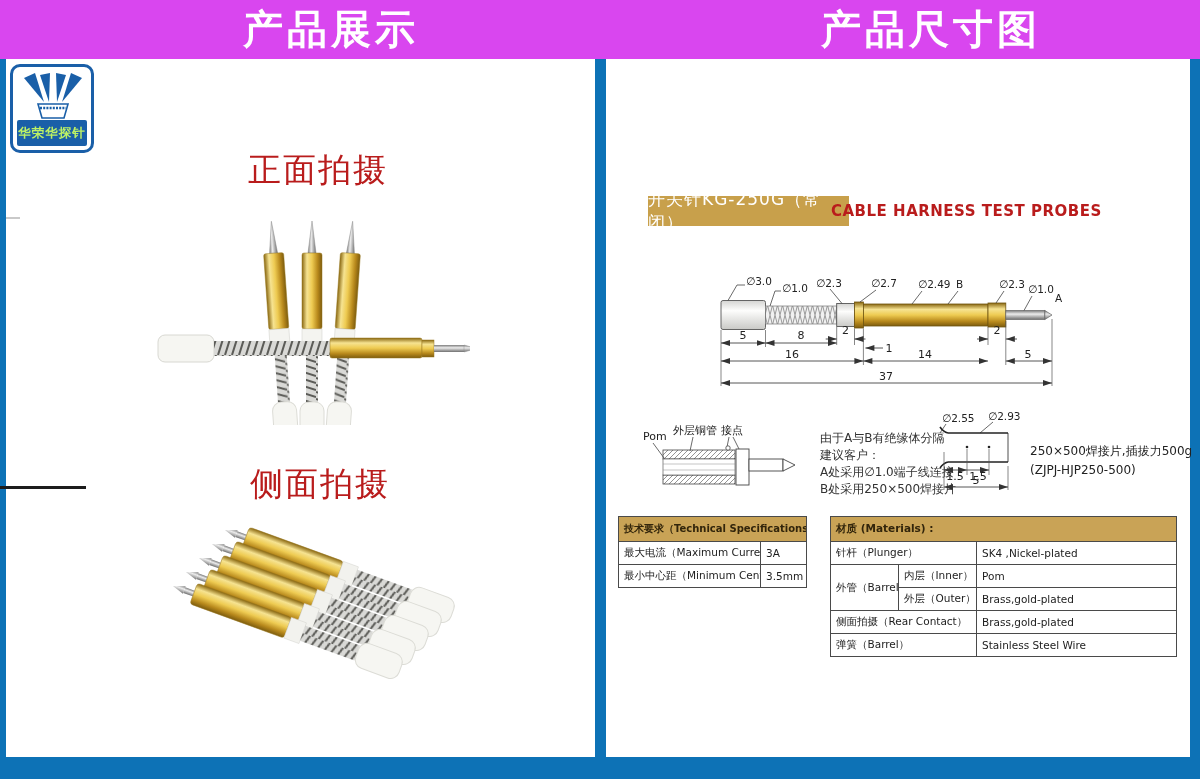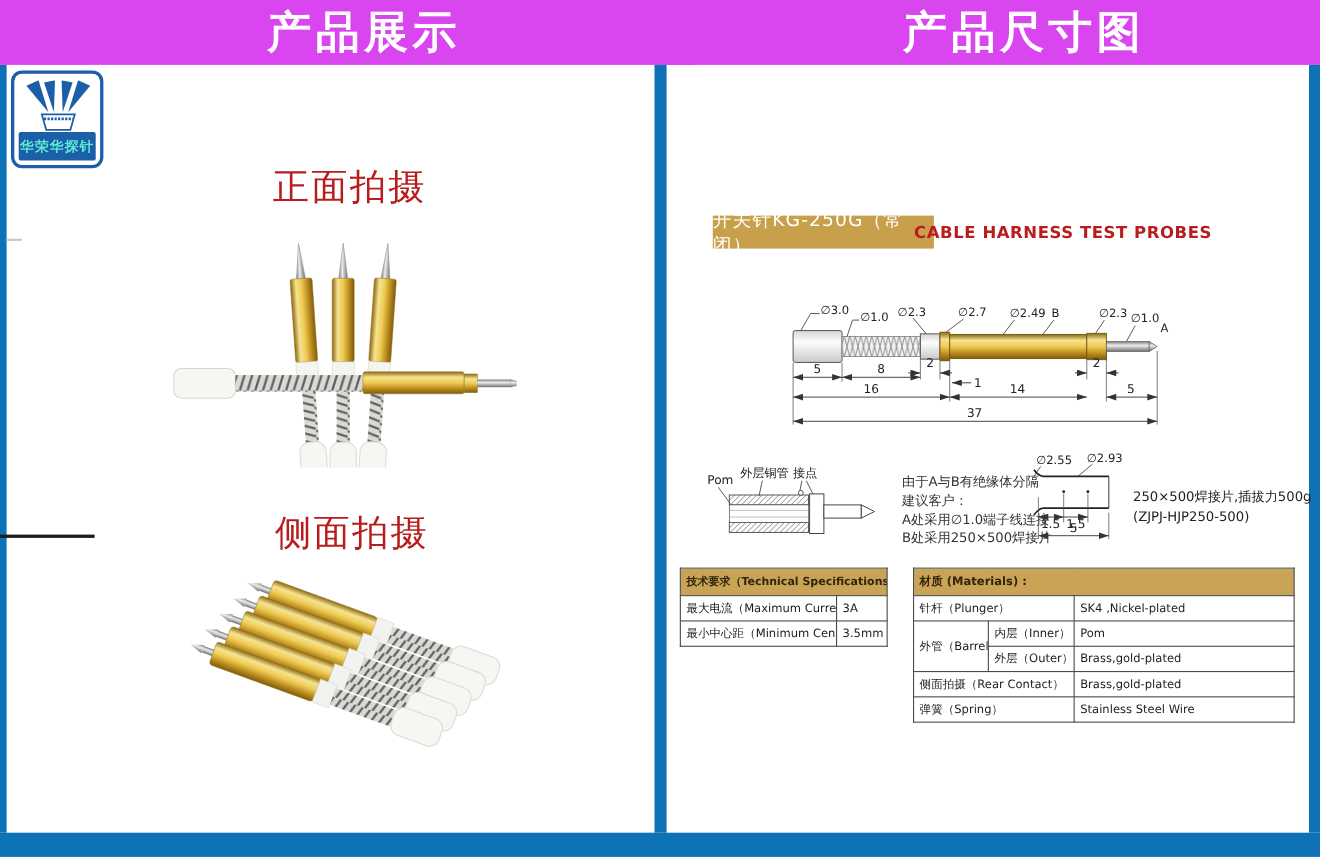--- a/index.html
+++ b/index.html
@@ -14,21 +14,21 @@
          justify-content:center;letter-spacing:1px;}
   .subtitle{color:#b91c1c;font-size:15px;font-weight:bold;letter-spacing:.5px;display:flex;align-items:center;}
   .advice div{font-size:12px;color:#333333;line-height:17px;white-space:nowrap;}
   .tnote div{font-size:12px;color:#222222;line-height:19px;white-space:nowrap;}
   table{border-collapse:collapse;table-layout:fixed;background:#ffffff;}
   td,th{border:1px solid #4a4a4a;font-size:10.5px;color:#1c1c1c;padding:0 5px;height:22px;
         text-align:left;white-space:nowrap;overflow:hidden;font-weight:normal;}
   th.gold{background:#c9a356;color:#32250b;font-weight:bold;height:24px;font-size:10.5px;}
   .logo-box{background:#ffffff;border:3px solid #1a5fa8;border-radius:10px;box-sizing:border-box;}
   .logo-bar{position:absolute;left:4px;right:4px;bottom:4px;height:26px;background:#1a5fa8;
-            color:#5eead4;font-size:12.5px;font-weight:bold;display:flex;align-items:center;
+            color:#bef264;font-size:12.5px;font-weight:bold;display:flex;align-items:center;
             justify-content:center;letter-spacing:1px;border-radius:2px;}
   svg text{font-family:"DejaVu Sans","Liberation Sans",sans-serif;fill:#222222;}
   .dim{font-size:11px;text-anchor:middle;}
   .dia{font-size:10.5px;}
   .lbl{font-size:11px;}
 </style>
 </head>
 <body>
 
 <div class="page">
@@ -375,19 +375,19 @@
       </tr>
       <tr>
         <td>外层（Outer）</td>
         <td>Brass,gold-plated</td>
       </tr>
       <tr>
         <td colspan="2">侧面拍摄（Rear Contact）</td>
         <td>Brass,gold-plated</td>
       </tr>
       <tr>
-        <td colspan="2">弹簧（Spring）</td>
+        <td colspan="2">弹簧（Barrel）</td>
         <td>Stainless Steel Wire</td>
       </tr>
     </tbody>
       </table>
   </div>
 </div>
 
 </body></html>

